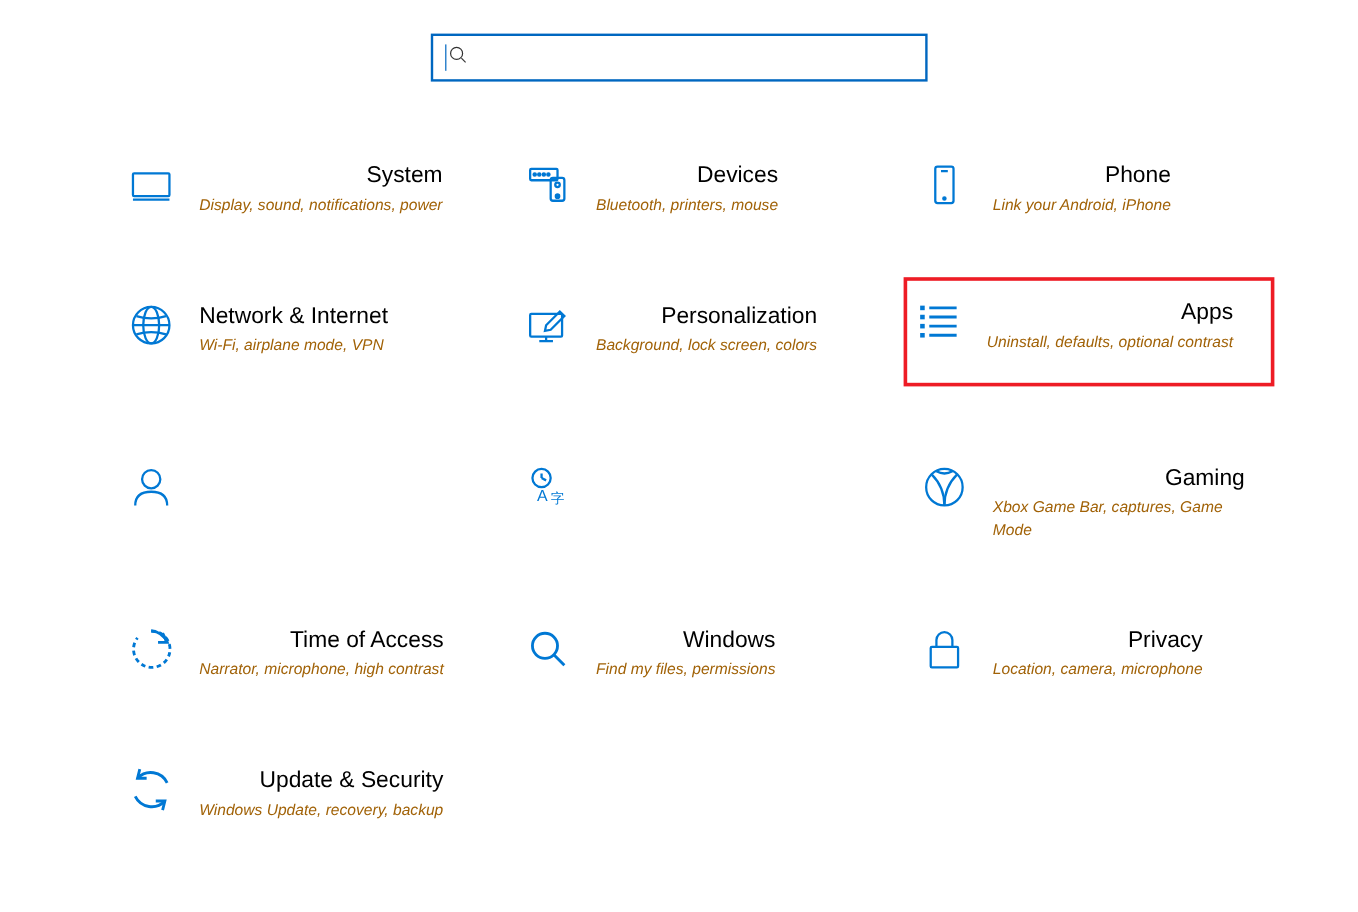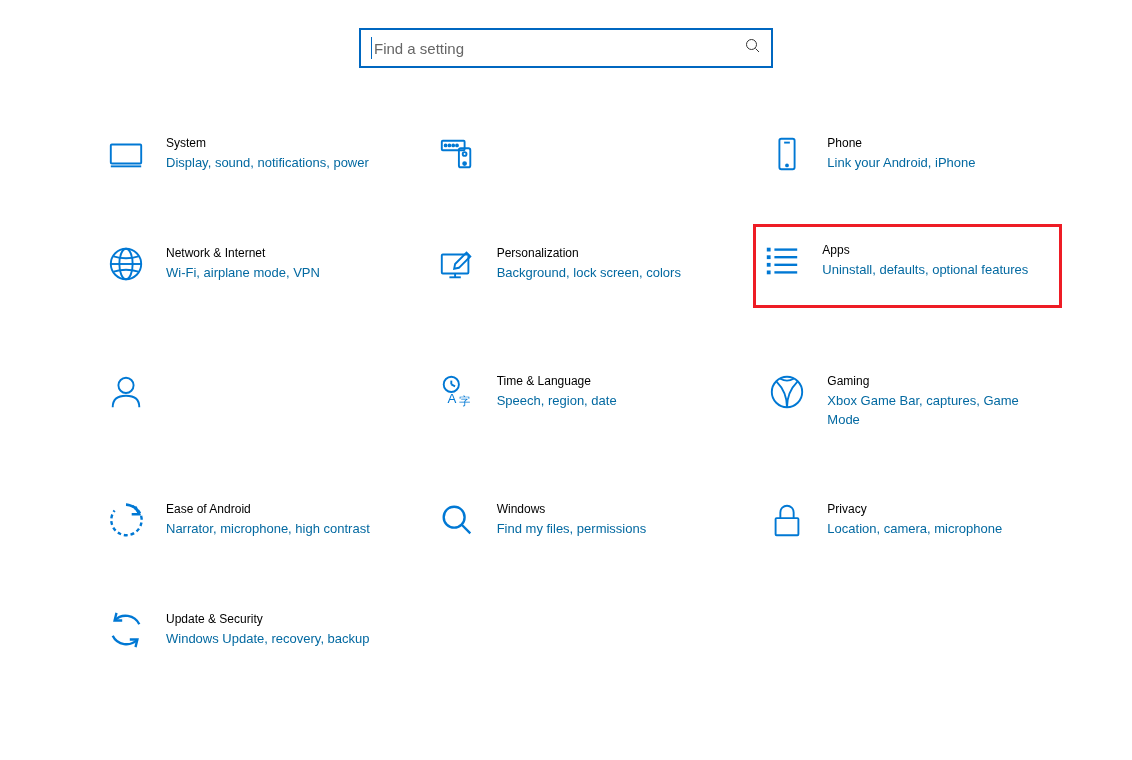--- a/index.html
+++ b/index.html
@@ -73,45 +73,46 @@
       display: flex;
       align-items: center;
       justify-content: center;
       color: #0078d4;
     }
     .tile-text {
       padding-top: 2px;
       max-width: 210px;
     }
     .tile-title {
-      font-size: 12px;
+      font-size: 19px;
       color: #000;
       font-weight: 400;
       margin-bottom: 4px;
+      text-align: right;
     }
     .tile-desc {
       font-size: 13px;
-      color: #0369a1;
+      color: #a16207;
       line-height: 1.45;
+      font-style: italic;
     }
     .highlight {
       border: 3px solid #ee1c25;
       padding: 14px 6px 24px 6px;
       margin-top: -14px;
       margin-left: -8px;
       margin-right: 30px;
     }
   </style>
 </head>
 <body>
 
 <div class="search-container">
   <div class="search-box">
     <div class="search-caret"></div>
-    <input type="text" class="search-input" placeholder="Find a setting" style="">
     <span class="search-icon">
       <svg width="16" height="16" viewBox="0 0 16 16" fill="none" stroke="currentColor" stroke-width="1">
         <circle cx="6.5" cy="6.5" r="5"></circle>
         <line x1="10.5" y1="10.5" x2="14" y2="14"></line>
       </svg>
     </span>
   </div>
 </div>
 
 <div class="tiles">
@@ -134,20 +135,24 @@
       <svg width="38" height="38" viewBox="0 0 40 40" fill="none" stroke="currentColor" stroke-width="2">
         <rect x="4" y="6" width="24" height="10" rx="1"></rect>
         <circle cx="8" cy="11" r="1" fill="currentColor"></circle>
         <circle cx="12" cy="11" r="1" fill="currentColor"></circle>
         <circle cx="16" cy="11" r="1" fill="currentColor"></circle>
         <circle cx="20" cy="11" r="1" fill="currentColor"></circle>
         <rect x="22" y="14" width="12" height="20" rx="2"></rect>
         <circle cx="28" cy="30" r="1.5" fill="currentColor"></circle>
         <circle cx="28" cy="20" r="2"></circle>
       </svg>
+    </div>
+    <div class="tile-text">
+      <div class="tile-title">Devices</div>
+      <div class="tile-desc">Bluetooth, printers, mouse</div>
     </div>
   </div>
 
   <div class="tile">
     <div class="tile-icon">
       <svg width="38" height="38" viewBox="0 0 40 40" fill="none" stroke="currentColor" stroke-width="2">
         <rect x="12" y="4" width="16" height="32" rx="2"></rect>
         <line x1="17" y1="8" x2="23" y2="8"></line>
         <circle cx="20" cy="32" r="1" fill="currentColor"></circle>
       </svg>
@@ -197,21 +202,21 @@
         <rect x="4" y="14" width="4" height="4" fill="currentColor" stroke="none"></rect>
         <line x1="12" y1="16" x2="36" y2="16"></line>
         <rect x="4" y="22" width="4" height="4" fill="currentColor" stroke="none"></rect>
         <line x1="12" y1="24" x2="36" y2="24"></line>
         <rect x="4" y="30" width="4" height="4" fill="currentColor" stroke="none"></rect>
         <line x1="12" y1="32" x2="36" y2="32"></line>
       </svg>
     </div>
     <div class="tile-text">
       <div class="tile-title">Apps</div>
-      <div class="tile-desc">Uninstall, defaults, optional features</div>
+      <div class="tile-desc">Uninstall, defaults, optional contrast</div>
     </div>
   </div>
 
   <div class="tile">
     <div class="tile-icon">
       <svg width="38" height="38" viewBox="0 0 40 40" fill="none" stroke="currentColor" stroke-width="2">
         <circle cx="20" cy="13" r="8"></circle>
         <path d="M 6 36 Q 6 24 20 24 Q 34 24 34 36"></path>
       </svg>
     </div>
@@ -222,24 +227,20 @@
   <div class="tile">
     <div class="tile-icon">
       <svg width="38" height="38" viewBox="0 0 40 40" fill="none" stroke="currentColor" stroke-width="2">
         <circle cx="14" cy="12" r="8"></circle>
         <line x1="14" y1="8" x2="14" y2="12"></line>
         <line x1="14" y1="12" x2="18" y2="14"></line>
         <text x="10" y="32" font-size="14" fill="currentColor" stroke="none" font-family="sans-serif">A</text>
         <text x="22" y="34" font-size="12" fill="currentColor" stroke="none" font-family="sans-serif">字</text>
       </svg>
     </div>
-    <div class="tile-text">
-      <div class="tile-title">Time &amp; Language</div>
-      <div class="tile-desc">Speech, region, date</div>
-    </div>
   </div>
 
   <div class="tile">
     <div class="tile-icon">
       <svg width="38" height="38" viewBox="0 0 40 40" fill="none" stroke="currentColor" stroke-width="2">
         <circle cx="20" cy="20" r="16"></circle>
         <path d="M 9 9 Q 20 20 20 36"></path>
         <path d="M 31 9 Q 20 20 20 36"></path>
         <path d="M 13 6 Q 20 10 27 6"></path>
       </svg>
@@ -252,21 +253,21 @@
 
   <div class="tile">
     <div class="tile-icon">
       <svg width="38" height="38" viewBox="0 0 40 40" fill="none" stroke="currentColor" stroke-width="2.5">
         <path d="M 20 4 A 16 16 0 1 1 8 10" stroke-dasharray="4 3"></path>
         <path d="M 20 4 A 16 16 0 0 1 34 14"></path>
         <polyline points="30,6 34,14 26,14" fill="none"></polyline>
       </svg>
     </div>
     <div class="tile-text">
-      <div class="tile-title">Ease of Android</div>
+      <div class="tile-title">Time of Access</div>
       <div class="tile-desc">Narrator, microphone, high contrast</div>
     </div>
   </div>
 
   <div class="tile">
     <div class="tile-icon">
       <svg width="38" height="38" viewBox="0 0 40 40" fill="none" stroke="currentColor" stroke-width="2.5">
         <circle cx="17" cy="17" r="11"></circle>
         <line x1="25" y1="25" x2="34" y2="34"></line>
       </svg>

